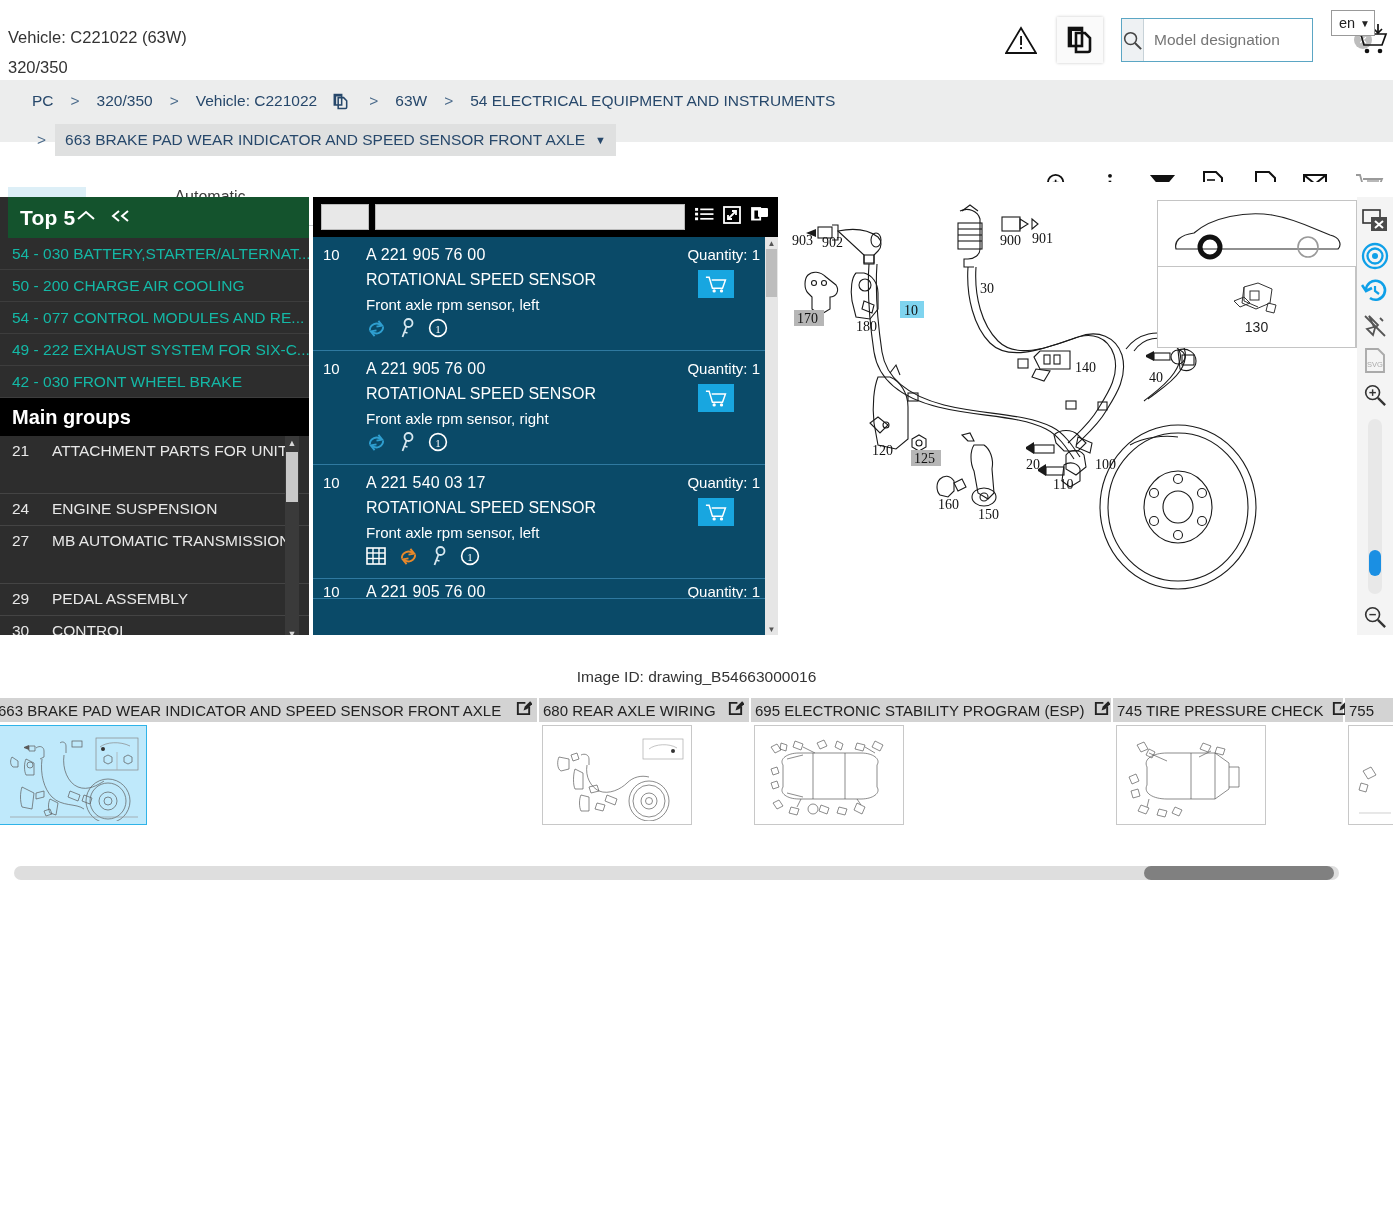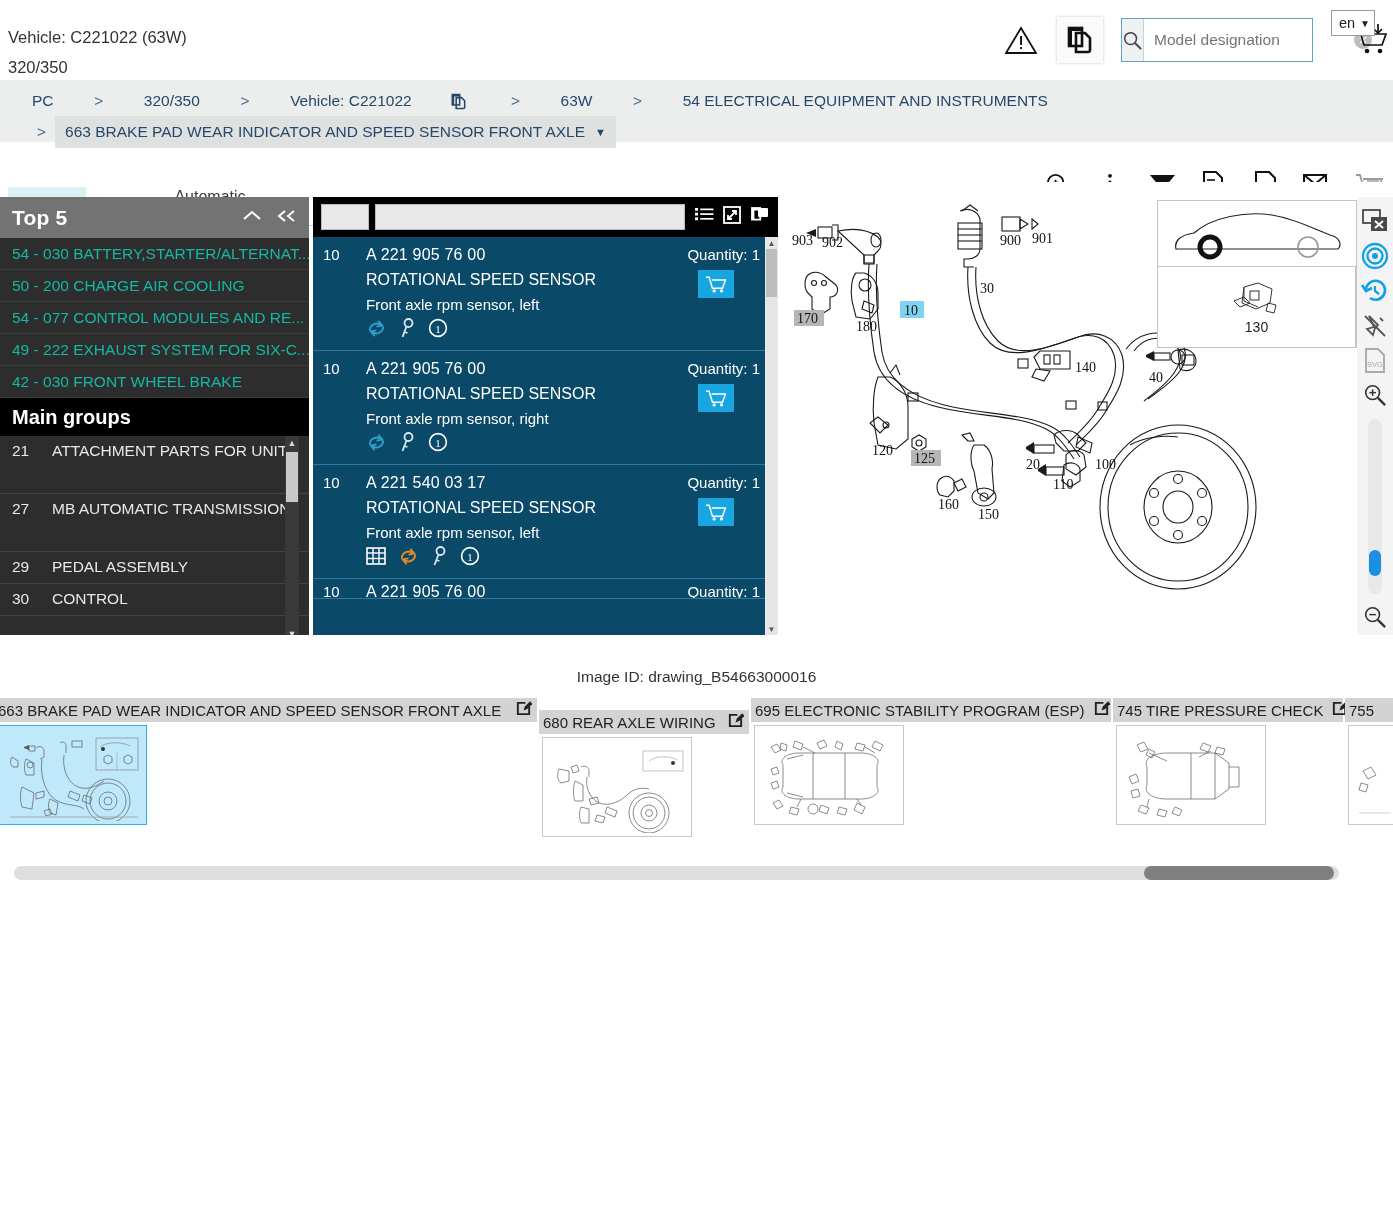--- a/index.html
+++ b/index.html
@@ -65,23 +65,22 @@
   }
 
   
   #breadcrumb-bar {
     position:absolute; left:0; top:80px; width:1393px; height:62px;
     background:#eceded;
   }
   #breadcrumb {
     position:absolute; left:30px; top:8px;
     font-size:15.5px; color:#2d4a6b; line-height:26px;
-    display:flex; flex-wrap:wrap; align-items:center; gap:0;
+    display:flex; flex-wrap:wrap; align-items:center; gap:8px;
     max-width: 1020px;
-    justify-content: space-between;
   }
   #breadcrumb .crumb { color:#27486b; padding:0 2px; white-space:nowrap;}
   #breadcrumb .sep { color:#4a6a8a; padding:0 7px; }
   #breadcrumb .crumb-active {
     background:#dfe0e0; color:#27486b; padding:3px 10px;
     display:inline-flex; align-items:center; gap:10px; white-space:nowrap;
     margin-left:2px;
   }
   .crumb-row2 { width:100%; display:flex; align-items:center; margin-top:2px; }
 
@@ -123,22 +122,22 @@
     width:17px;height:17px;border-radius:50%;background:#c9c9c9;color:#fff;
     font-size:10px;display:flex;align-items:center;justify-content:center;margin-right:8px;
   }
 
   
   #sidebar {
     position:absolute; left:0; top:197px; width:309px; height:438px;
     background:#2d2d2d; color:#fff; overflow:hidden;
   }
   #top5-header {
-    height:41px; background:#737373; display:flex; align-items:center;
-    padding:0 10px 0 12px; justify-content:space-between;
+    height:41px; background:#14532d; display:flex; align-items:center;
+    padding:0 10px 0 12px; justify-content:flex-start;margin-left:8px;
   }
   #top5-header .title { font-size:21px; font-weight:bold; letter-spacing:0.2px;}
   #top5-header .acts { display:flex; align-items:center; gap:12px; }
   .top5-item {
     height:32px; display:flex; align-items:center; padding-left:12px;
     font-size:15.5px; color:#14b8a6; border-bottom:1px solid #3d3d3d;
     white-space:nowrap; overflow:hidden;
   }
   #maingroups-header {
     height:38px; background:#000; display:flex; align-items:center;
@@ -468,20 +467,24 @@
   <div class="top5-item">54 - 077 CONTROL MODULES AND RE...</div>
   <div class="top5-item">49 - 222 EXHAUST SYSTEM FOR SIX-C...</div>
   <div class="top5-item">42 - 030 FRONT WHEEL BRAKE</div>
 
   <div id="maingroups-header">Main groups</div>
 
   <div id="mg-list">
     <div class="mg-item" style="height:58px;">
       <span class="num">21</span>
       <span>ATTACHMENT PARTS FOR UNITS</span>
+    </div>
+    <div class="mg-item" style="height:32px;">
+      <span class="num">24</span>
+      <span>ENGINE SUSPENSION</span>
     </div>
     <div class="mg-item" style="height:58px;">
       <span class="num">27</span>
       <span>MB AUTOMATIC TRANSMISSION</span>
     </div>
     <div class="mg-item" style="height:32px;">
       <span class="num">29</span>
       <span>PEDAL ASSEMBLY</span>
     </div>
     <div class="mg-item" style="height:32px;">
@@ -927,21 +930,21 @@
           <circle cx="108" cy="72" r="22"></circle>
           <circle cx="108" cy="72" r="18"></circle>
           <circle cx="108" cy="72" r="9"></circle>
           <circle cx="108" cy="72" r="4"></circle>
           <line x1="10" y1="88" x2="138" y2="88" stroke="#999"></line>
         </g>
       </svg>
     </div>
   </div>
 
-  <div class="thumb-col" style="width:212px;margin-top:12px;">
+  <div class="thumb-col" style="width:212px;">
     <div class="thumb-label">
       <span>680 REAR AXLE WIRING</span>
       <span>
         <svg width="17" height="17" viewBox="0 0 18 18">
             <path d="M2 2 h9 v2 h-7 v10 h10 v-7 h2 v9 h-14 z" fill="#222"></path>
             <path d="M9 11 l1.4 -4 l5.6 -5.6 l2.6 2.6 l-5.6 5.6 z" fill="#222"></path>
           </svg>
       </span>
     </div>
     <div class="thumb-img">

